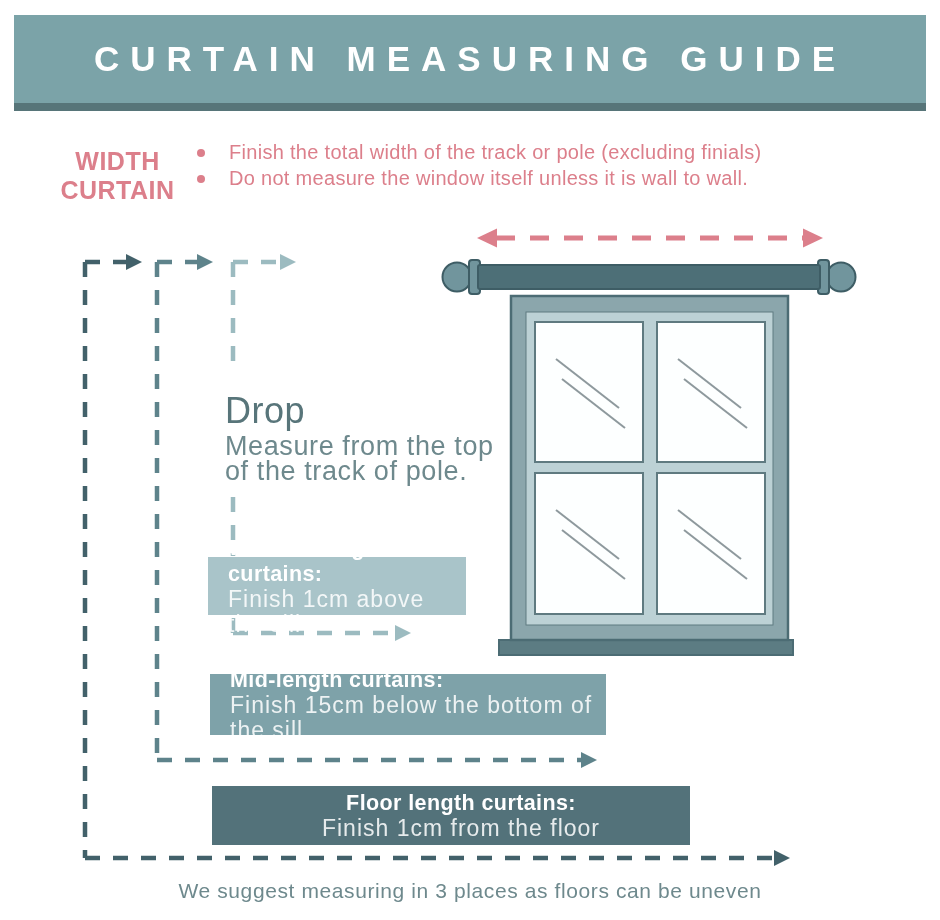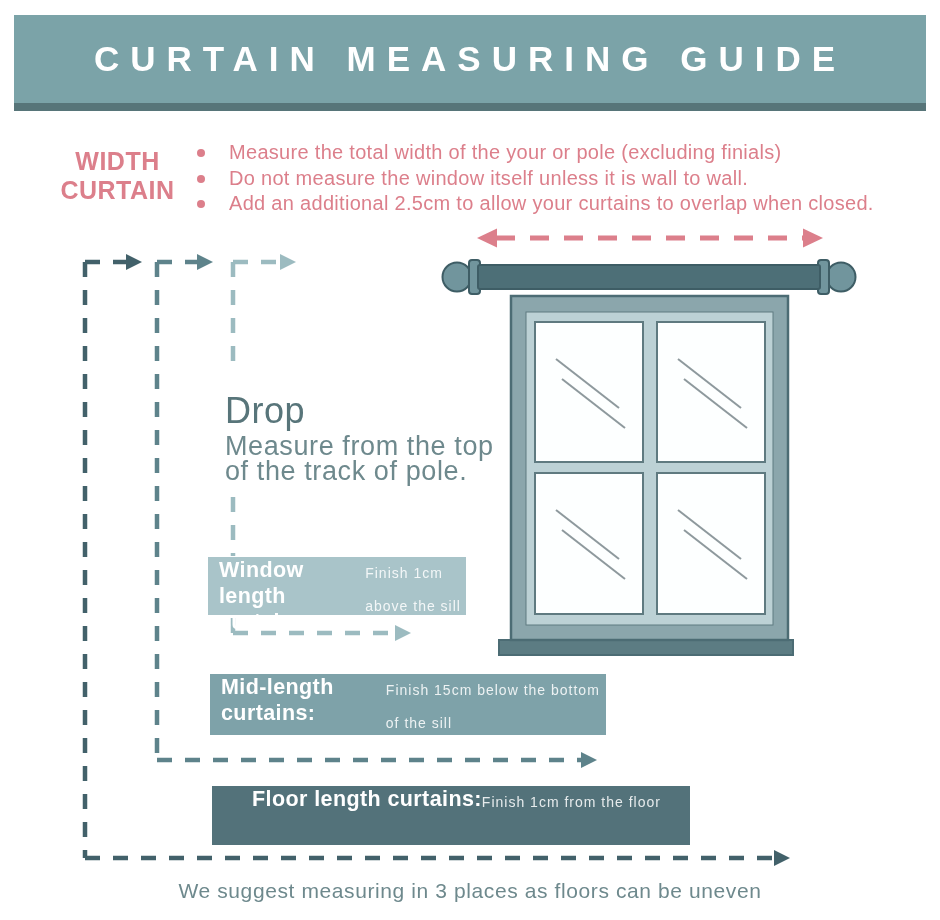--- a/index.html
+++ b/index.html
@@ -37,25 +37,25 @@
   .drop-head{
     position:absolute;left:225px;top:390px;
     color:var(--text_dark);font-size:36px;font-weight:normal;letter-spacing:0.5px;
   }
   .drop-para{
     position:absolute;left:225px;top:434px;
     color:var(--text_gray);font-size:27px;line-height:25px;letter-spacing:0.6px;
   }
   
   .lenbox{
-    position:absolute;display:flex;flex-direction:row;justify-content:center;
-    padding-left:11px;box-sizing:border-box;
+    position:absolute;display:flex;flex-direction:column;justify-content:center;
+    padding-left:20px;box-sizing:border-box;
   }
   .lenbox .bt{color:#ffffff;font-size:21.5px;font-weight:bold;letter-spacing:0.4px;line-height:26px;}
-  .lenbox .bs{color:rgba(255,255,255,0.86);font-size:14px;letter-spacing:1px;line-height:33px;}
+  .lenbox .bs{color:rgba(255,255,255,0.86);font-size:23px;letter-spacing:1px;line-height:25px;}
   .box1{left:208px;top:557px;width:258px;height:58px;background:var(--box_light);}
   .box2{left:210px;top:674px;width:396px;height:61px;background:var(--box_mid);}
   .box3{left:212px;top:786px;width:478px;height:59px;background:var(--box_dark);text-align:center;}
   
   .footer{
     position:absolute;left:0;top:879px;width:100%;text-align:center;
     color:var(--text_gray);font-size:21px;letter-spacing:0.6px;
   }
   
   .diagram{position:absolute;left:0;top:0;width:940px;height:920px;}
@@ -83,23 +83,22 @@
   <div class="band">
     <h1>CURTAIN MEASURING GUIDE</h1>
   </div>
 
   <div class="cw-label">
     <div>WIDTH</div>
     <div>CURTAIN</div>
   </div>
 
   <ul class="cw-bullets">
-    <li><span class="dot"></span><span>Measure the total width of the your or pole (excluding finials)</span></li>
+    <li><span class="dot"></span><span>Finish the total width of the track or pole (excluding finials)</span></li>
     <li><span class="dot"></span><span>Do not measure the window itself unless it is wall to wall.</span></li>
-    <li><span class="dot"></span><span>Add an additional 2.5cm to allow your curtains to overlap when closed.</span></li>
   </ul>
 
   <svg class="diagram" viewBox="0 0 940 920" xmlns="http://www.w3.org/2000/svg">
 
     <g>
       <path class="s-pink" d="M 496 238 H 804"></path>
       <polygon class="f-pink" points="477,238 497,228.5 497,247.5"></polygon>
       <polygon class="f-pink" points="823,238 803,228.5 803,247.5"></polygon>
     </g>
 

